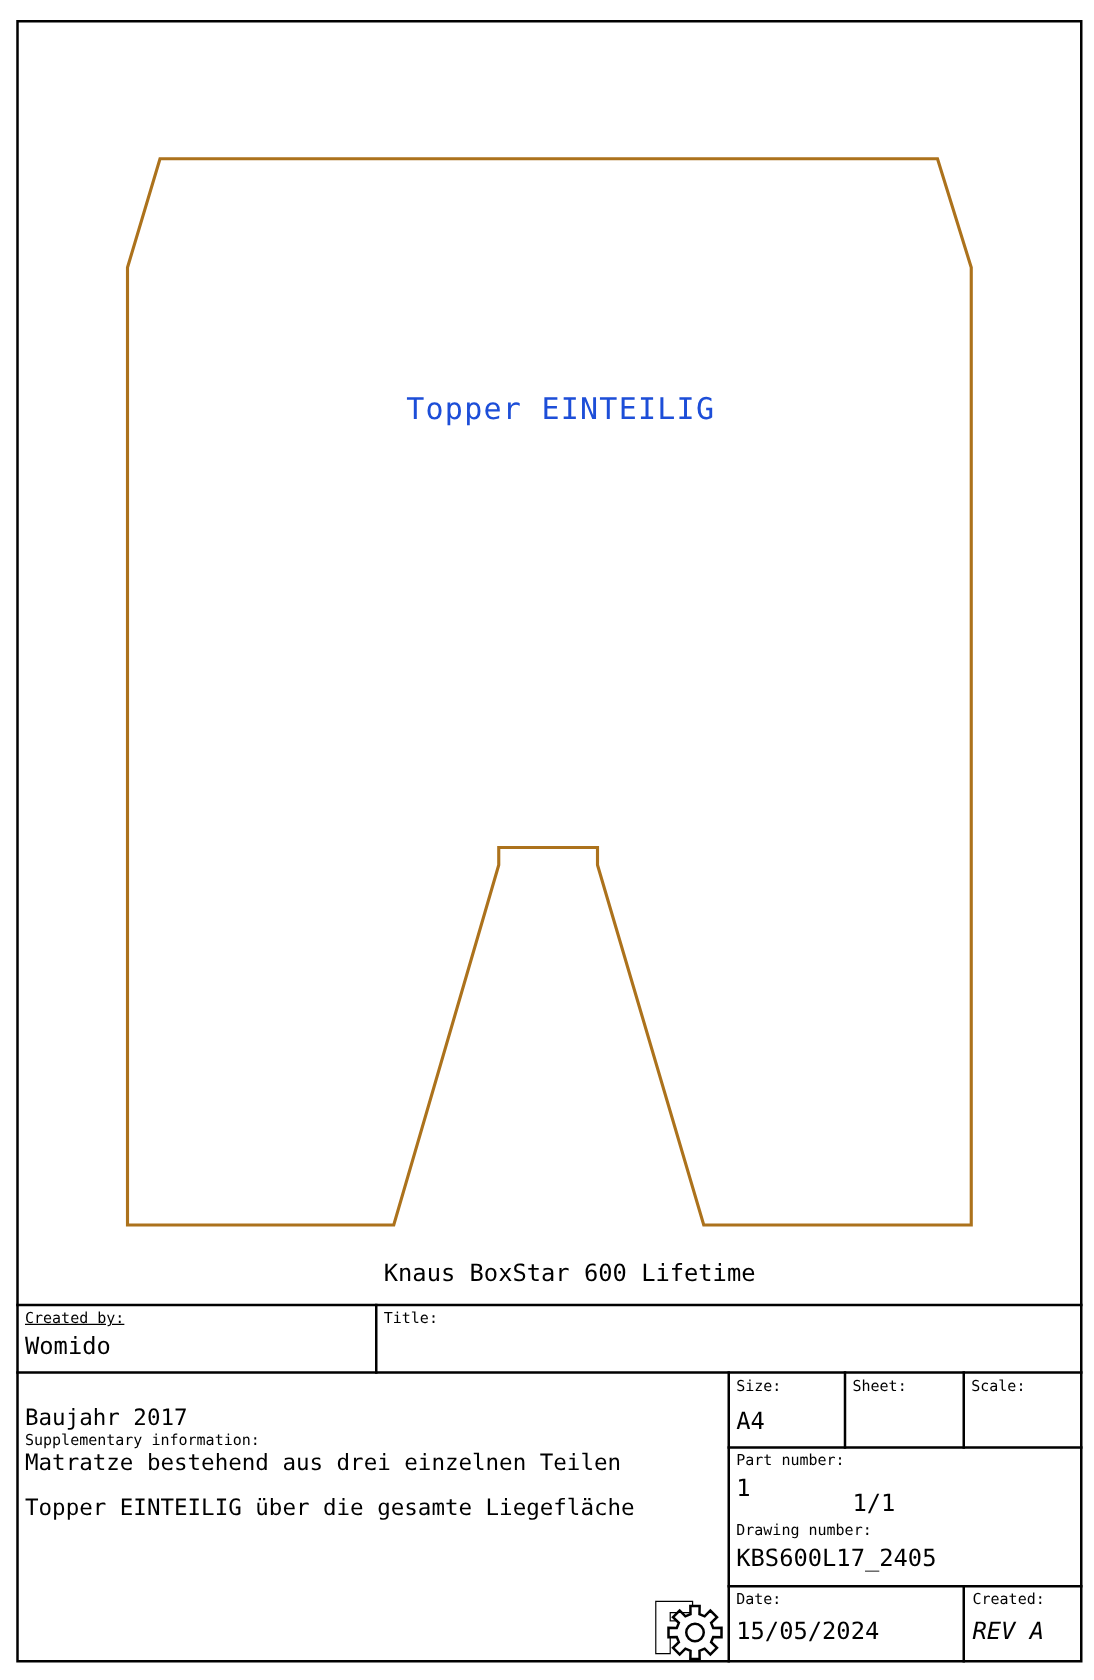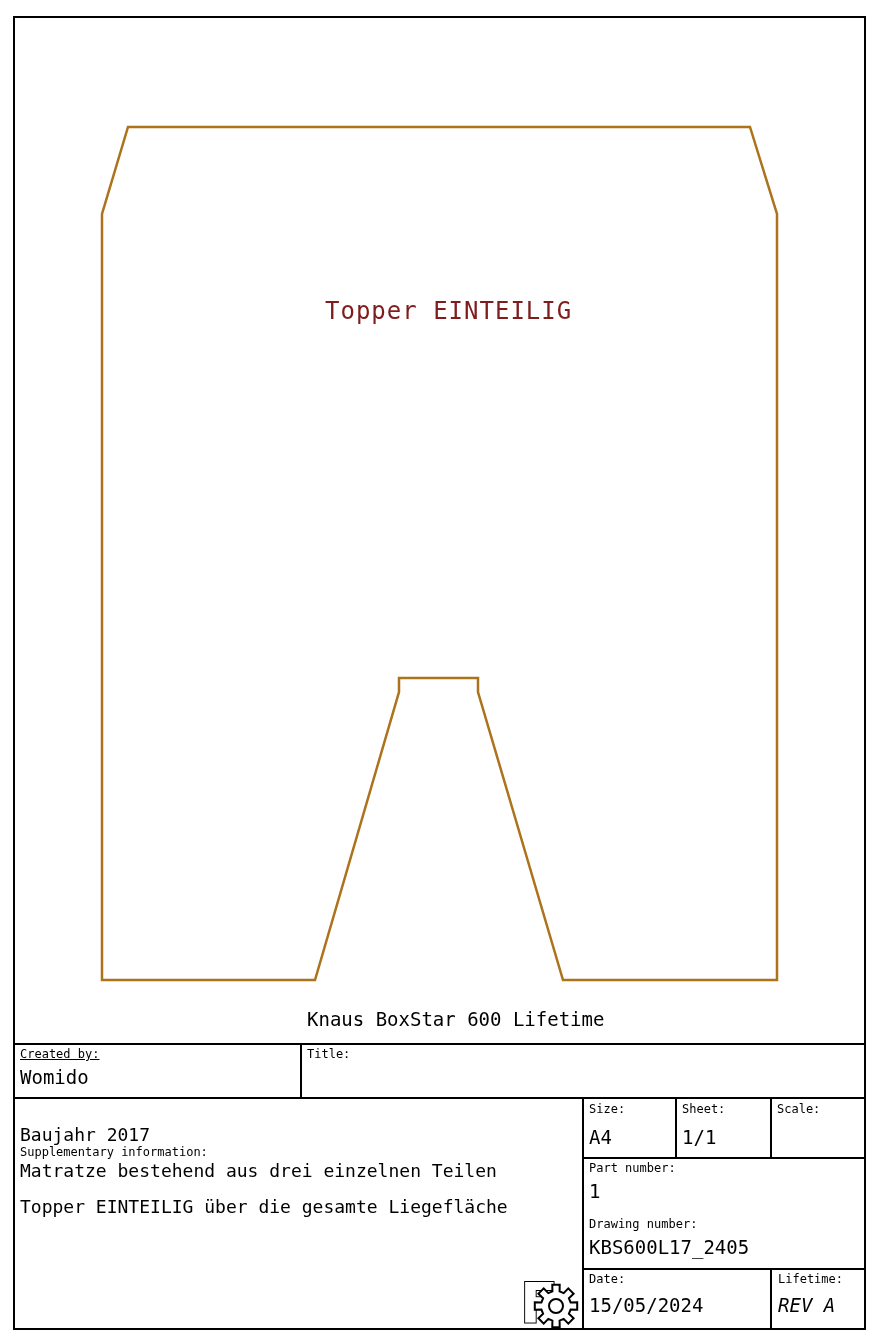--- a/index.html
+++ b/index.html
@@ -29,21 +29,21 @@
 </style>
 </head>
 <body>
 
 <div class="page-frame"></div>
 
 <svg class="drawing-svg" width="875" height="1344" viewBox="0 0 875 1344">
   <polygon fill="none" stroke-width="2.5" stroke-linejoin="miter" points="128,127 750,127 777,214 777,980 563,980 478,692 478,678 399,678 399,692 315,980 102,980 102,214" stroke="#ac721c" style="stroke: rgb(172, 114, 28);"></polygon>
 </svg>
 
-<div class="part-label" color="#c07b4a" style="color: #7f1d1d;">Topper EINTEILIG</div>
+<div class="part-label" color="#c07b4a" style="color: #1d4ed8; margin-top: 16px;">Topper EINTEILIG</div>
 
 <div class="tb-line" style="left:13px; top:1043px; width:853px; height:2px;"></div>
 <div class="tb-line" style="left:13px; top:1097px; width:853px; height:2px;"></div>
 <div class="tb-line" style="left:582px; top:1157px; width:284px; height:2px;"></div>
 <div class="tb-line" style="left:582px; top:1268px; width:284px; height:2px;"></div>
 
 <div class="tb-line" style="left:300px; top:1043px; width:2px; height:56px;"></div>
 <div class="tb-line" style="left:582px; top:1097px; width:2px; height:233px;"></div>
 <div class="tb-line" style="left:675px; top:1097px; width:2px; height:62px;"></div>
 <div class="tb-line" style="left:770px; top:1097px; width:2px; height:62px;"></div>
@@ -55,32 +55,32 @@
 <div class="tb-value" style="left:307px; top:1008px;">Knaus BoxStar 600 Lifetime</div>
 
 <div class="tb-label" style="left:20px; top:1102px;margin-top:43px;">Supplementary information:</div>
 <div class="tb-value-sm" style="left:20px; top:1124px;">Baujahr 2017</div>
 <div class="tb-value-sm" style="left:20px; top:1160px;">Matratze bestehend aus drei einzelnen Teilen</div>
 <div class="tb-value-sm" style="left:20px; top:1196px;">Topper EINTEILIG über die gesamte Liegefläche</div>
 
 <div class="tb-label" style="left:589px; top:1102px;">Size:</div>
 <div class="tb-value" style="left:589px; top:1126px;">A4</div>
 <div class="tb-label" style="left:682px; top:1102px;">Sheet:</div>
-<div class="tb-value" style="left:682px; top:1126px;">1/1</div>
+<div class="tb-value" style="left:682px; top:1192px;">1/1</div>
 <div class="tb-label" style="left:777px; top:1102px;">Scale:</div>
 <div class="tb-value" style="left:777px; top:1126px;"></div>
 
 <div class="tb-label" style="left:589px; top:1161px;text-align:right;">Part number:</div>
 <div class="tb-value" style="left:589px; top:1180px;">1</div>
 <div class="tb-label" style="left:589px; top:1217px;">Drawing number:</div>
 <div class="tb-value" style="left:589px; top:1236px;">KBS600L17_2405</div>
 
 <div class="tb-label" style="left:589px; top:1272px;">Date:</div>
 <div class="tb-value" style="left:589px; top:1294px;">15/05/2024</div>
-<div class="tb-label" style="left:778px; top:1272px;">Lifetime:</div>
+<div class="tb-label" style="left:778px; top:1272px;">Created:</div>
 <div class="tb-value" style="left:778px; top:1294px;font-style:italic;">REV A</div>
 
 <svg class="logo-svg" width="70" height="72" viewBox="0 0 70 72">
   <text x="6" y="64" font-family="DejaVu Sans, sans-serif" font-size="56" font-weight="bold" fill="#ffffff" stroke="#000000" stroke-width="2" paint-order="stroke fill">F</text>
   <g transform="translate(42,48)">
     <path d="M14.6,-3.6 L21.2,-3.7 L21.2,3.7 L14.6,3.6 L12.9,7.7 L17.6,12.3 L12.3,17.6 L7.7,12.9 L3.6,14.6 L3.7,21.2 L-3.7,21.2 L-3.6,14.6 L-7.7,12.9 L-12.3,17.6 L-17.6,12.3 L-12.9,7.7 L-14.6,3.6 L-21.2,3.7 L-21.2,-3.7 L-14.6,-3.6 L-12.9,-7.7 L-17.6,-12.3 L-12.3,-17.6 L-7.7,-12.9 L-3.6,-14.6 L-3.7,-21.2 L3.7,-21.2 L3.6,-14.6 L7.7,-12.9 L12.3,-17.6 L17.6,-12.3 L12.9,-7.7 Z" fill="#ffffff" stroke="#000000" stroke-width="2" stroke-linejoin="miter"></path>
     <circle cx="0" cy="0" r="7" fill="#ffffff" stroke="#000000" stroke-width="2"></circle>
   </g>
 </svg>
 

